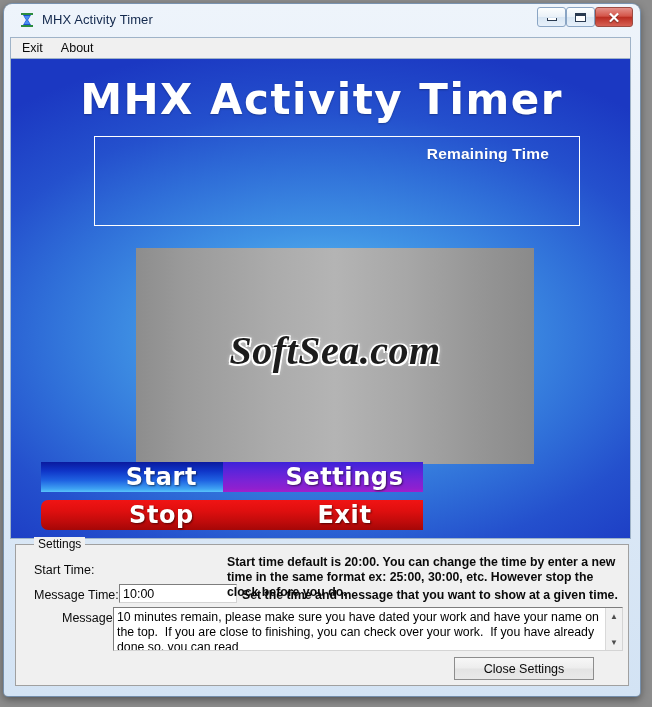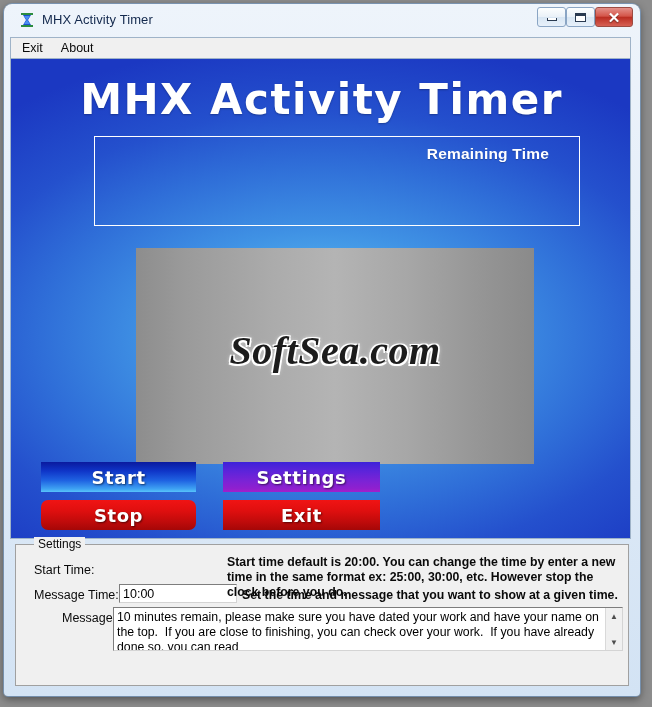--- a/index.html
+++ b/index.html
@@ -245,27 +245,28 @@
   }
 
   
   .action-btn {
     position: absolute;
     height: 30px;
     display: flex;
     align-items: center;
     justify-content: center;
     font-family: "DejaVu Sans", sans-serif;
-    font-size: 18px;
+    font-size: 24px;
     font-weight: bold;
     color: #ffffff;
     letter-spacing: 0.6px;
     text-shadow: 1px 1px 2px rgba(0,0,0,0.55);
     cursor: default;
     user-select: none;
+    padding-left: 43px;
   }
   #btn-start {
     left: 30px;  top: 403px;  width: 155px;
     background: linear-gradient(180deg, #0a1a9e 0%, #0f35c8 30%, #1f63e2 62%, #3fa3f3 90%, #58c4fb 100%);
   }
   #btn-settings {
     left: 212px; top: 403px;  width: 157px;
     background: linear-gradient(180deg, #3d22d8 0%, #5c24da 30%, #7a23d6 62%, #8f20cf 88%, #a31fcb 100%);
   }
   #btn-stop {
@@ -481,16 +482,17 @@
 
       <div class="form-label" id="label-message">Message</div>
       <div id="message-wrap">
         <textarea id="message-text" style="">10 minutes remain, please make sure you have dated your work and have your name on the top.  If you are close to finishing, you can check over your work.  If you have already done so, you can read</textarea>
         <div id="message-scrollbar">
           <div class="scroll-arrow" id="scroll-up">▲</div>
           <div class="scroll-arrow" id="scroll-down">▼</div>
         </div>
       </div>
 
+      <div id="btn-close-settings">Close Settings</div>
     </div>
 
   </div>
 </div>
 
 </body></html>

